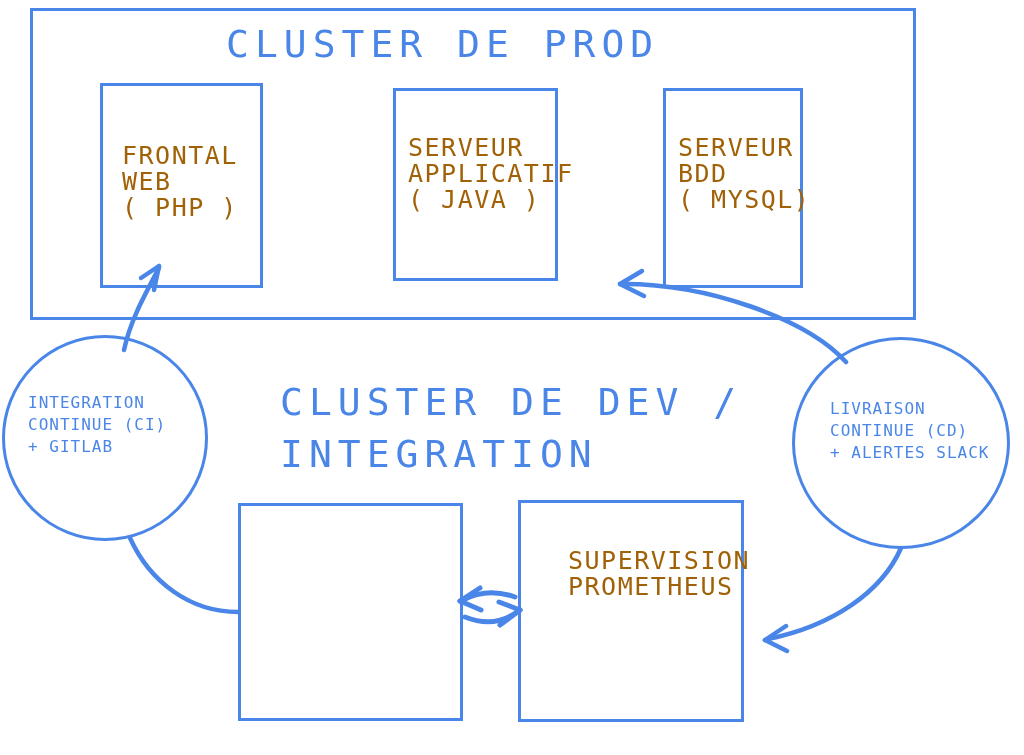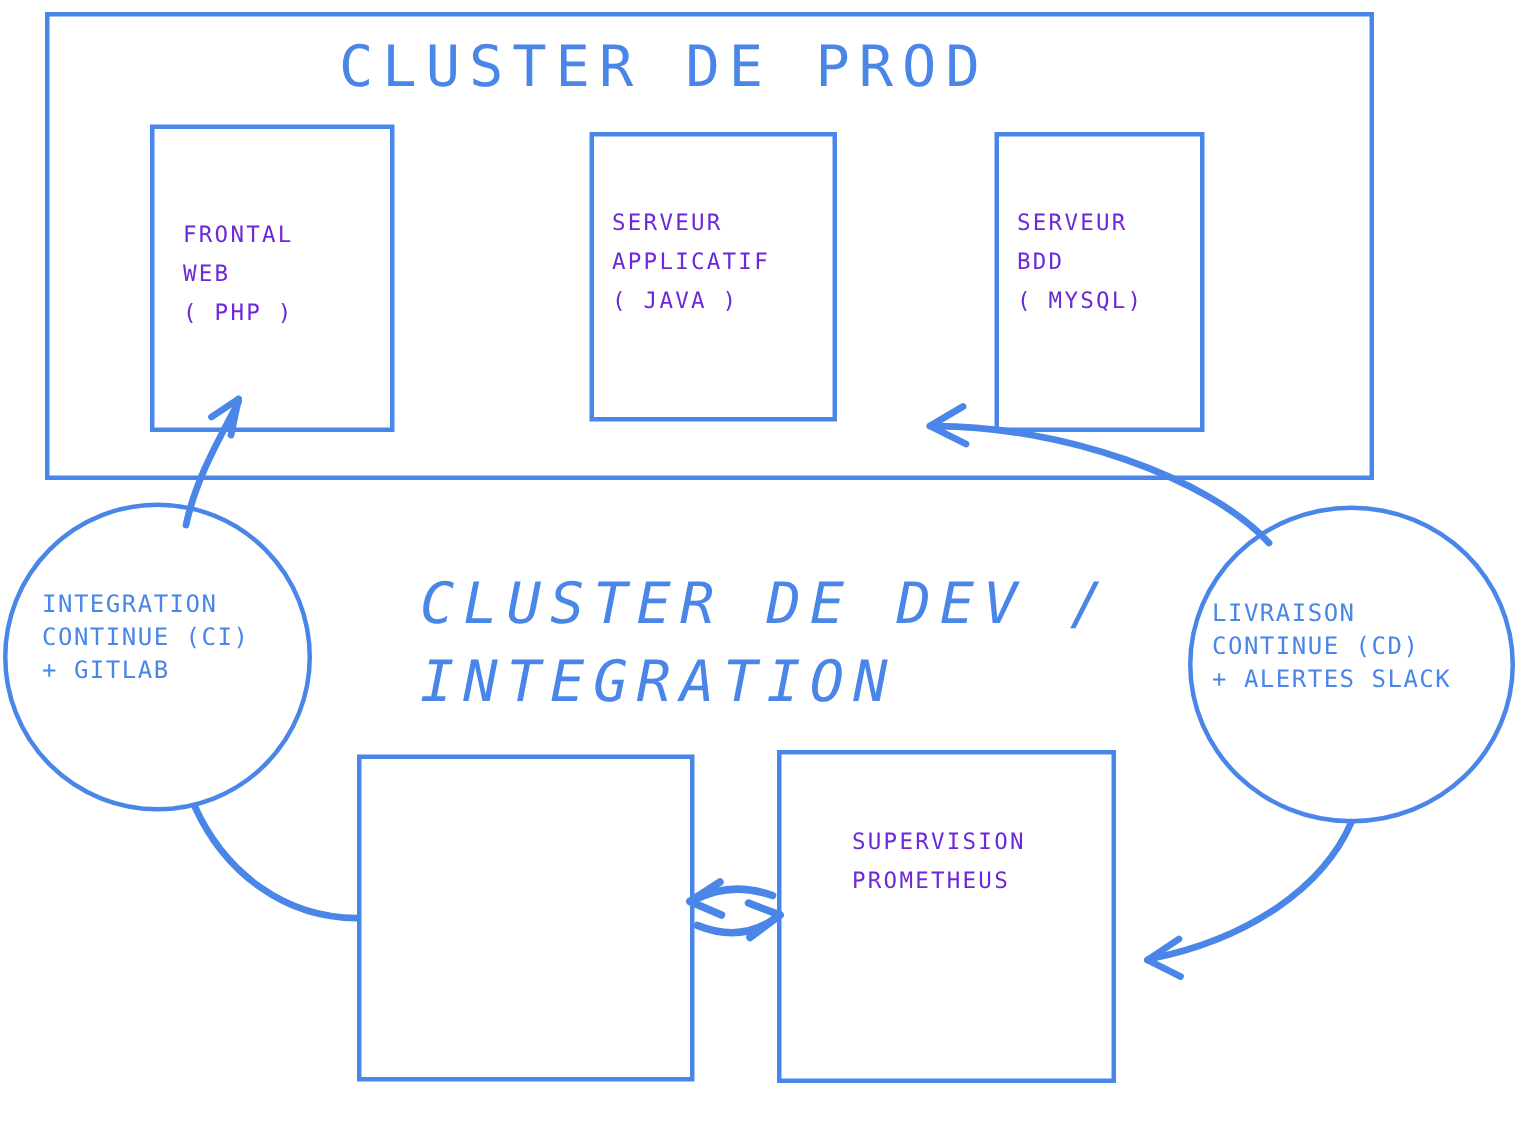--- a/index.html
+++ b/index.html
@@ -27,25 +27,25 @@
   .big-title{
     position:absolute;
     font-size:38px;
     letter-spacing:6px;
     white-space:pre-line;
     line-height:52px;
     color:#4a86e8;
   }
   .node-label{
     position:absolute;
-    font-size:15px;
+    font-size:25px;
     letter-spacing:1.5px;
     line-height:26px;
     white-space:pre-line;
-    color:#6d28d9;
+    color:#a16207;
   }
   .circle-label{
     position:absolute;
     font-size:16px;
     letter-spacing:1px;
     line-height:22px;
     white-space:pre-line;
     color:#4a86e8;
   }
   svg.arrows{
@@ -78,36 +78,36 @@
   <div class="box" style="left:393px;top:88px;width:165px;height:193px;"></div>
   <div class="node-label" style="left:408px;top:135px;">SERVEUR
 APPLICATIF
 ( JAVA )</div>
 
   <div class="box" style="left:663px;top:88px;width:140px;height:200px;"></div>
   <div class="node-label" style="left:678px;top:135px;">SERVEUR
 BDD
 ( MYSQL)</div>
 
-  <div class="big-title" style="left:280px;top:376px;font-style:italic;">CLUSTER DE DEV /
+  <div class="big-title" style="left:280px;top:376px;">CLUSTER DE DEV /
 INTEGRATION</div>
 
   <div class="box" style="left:238px;top:503px;width:225px;height:218px;"></div>
 
   <div class="box" style="left:518px;top:500px;width:226px;height:222px;"></div>
   <div class="node-label" style="left:568px;top:548px;">SUPERVISION
 PROMETHEUS</div>
 
   <div class="circle" style="left:2px;top:335px;width:206px;height:206px;"></div>
   <div class="circle-label" style="left:28px;top:392px;">INTEGRATION
 CONTINUE (CI)
 + GITLAB</div>
 
   <div class="circle" style="left:792px;top:337px;width:218px;height:212px;"></div>
-  <div class="circle-label" style="left:808px;top:398px;">LIVRAISON
+  <div class="circle-label" style="left:830px;top:398px;">LIVRAISON
 CONTINUE (CD)
 + ALERTES SLACK</div>
 
   <svg class="arrows" viewBox="0 0 1024 755">
 
     <g>
       <path d="M 124 350 C 130 322, 142 300, 159 268" stroke-width="4.5"></path>
       <path d="M 159 266 L 141 278" stroke-width="4.5"></path>
       <path d="M 159 266 L 154 290" stroke-width="4.5"></path>
     </g>

